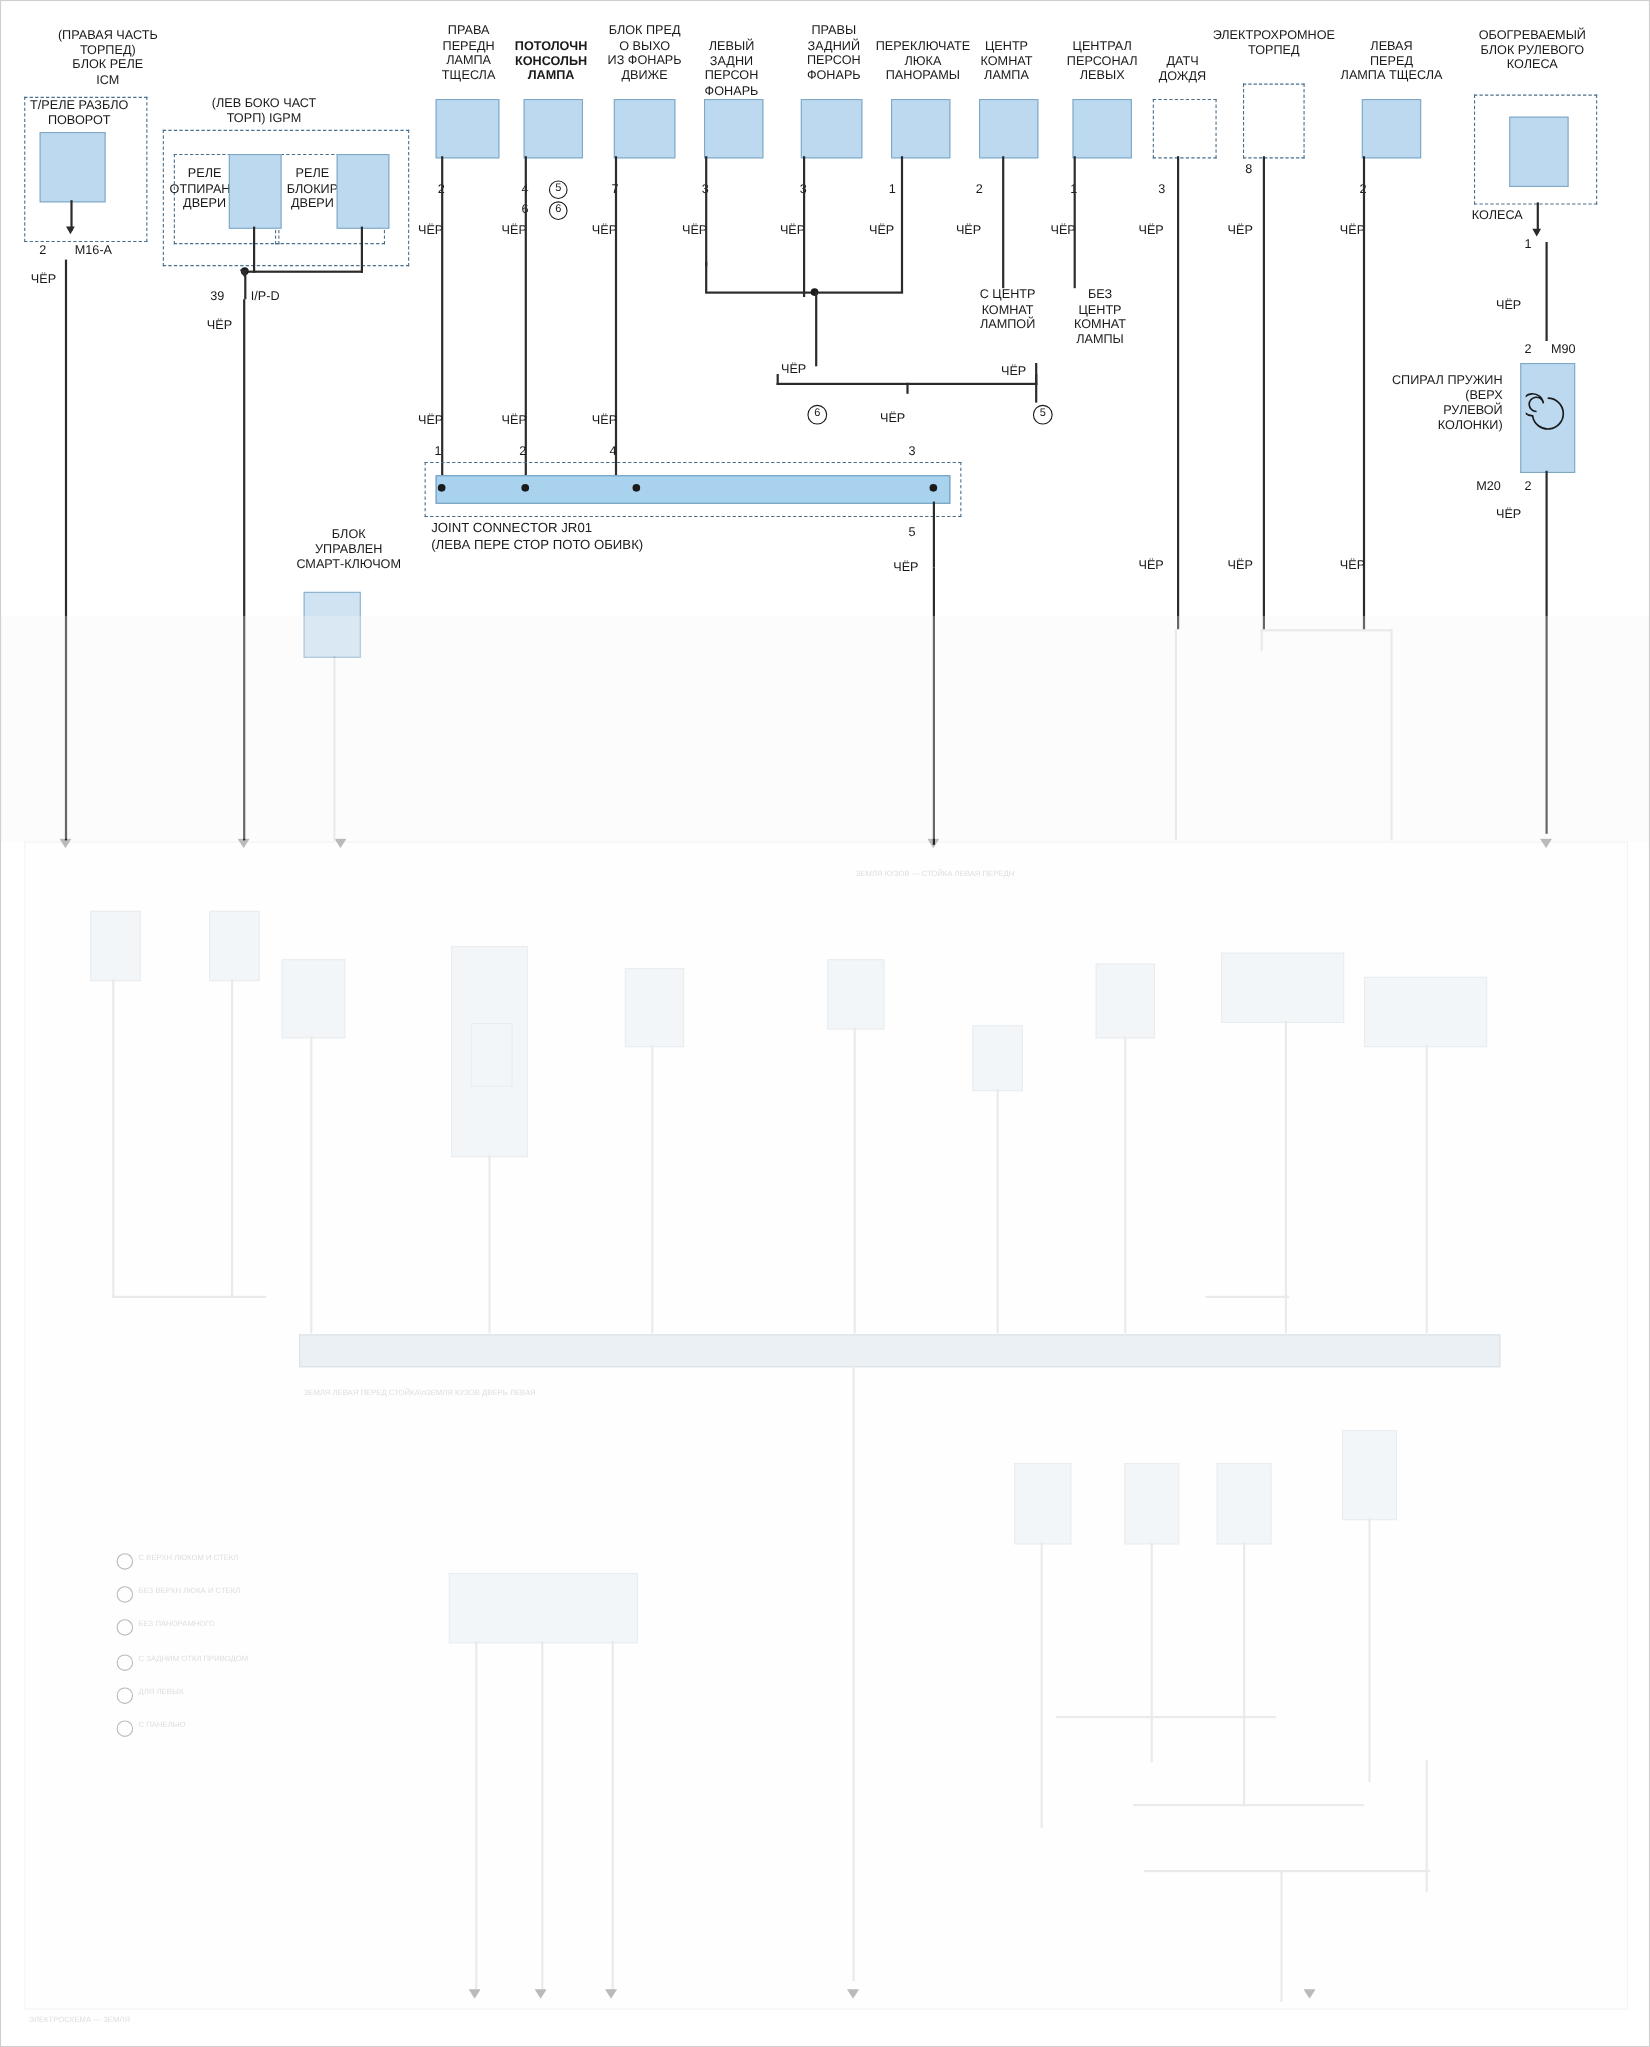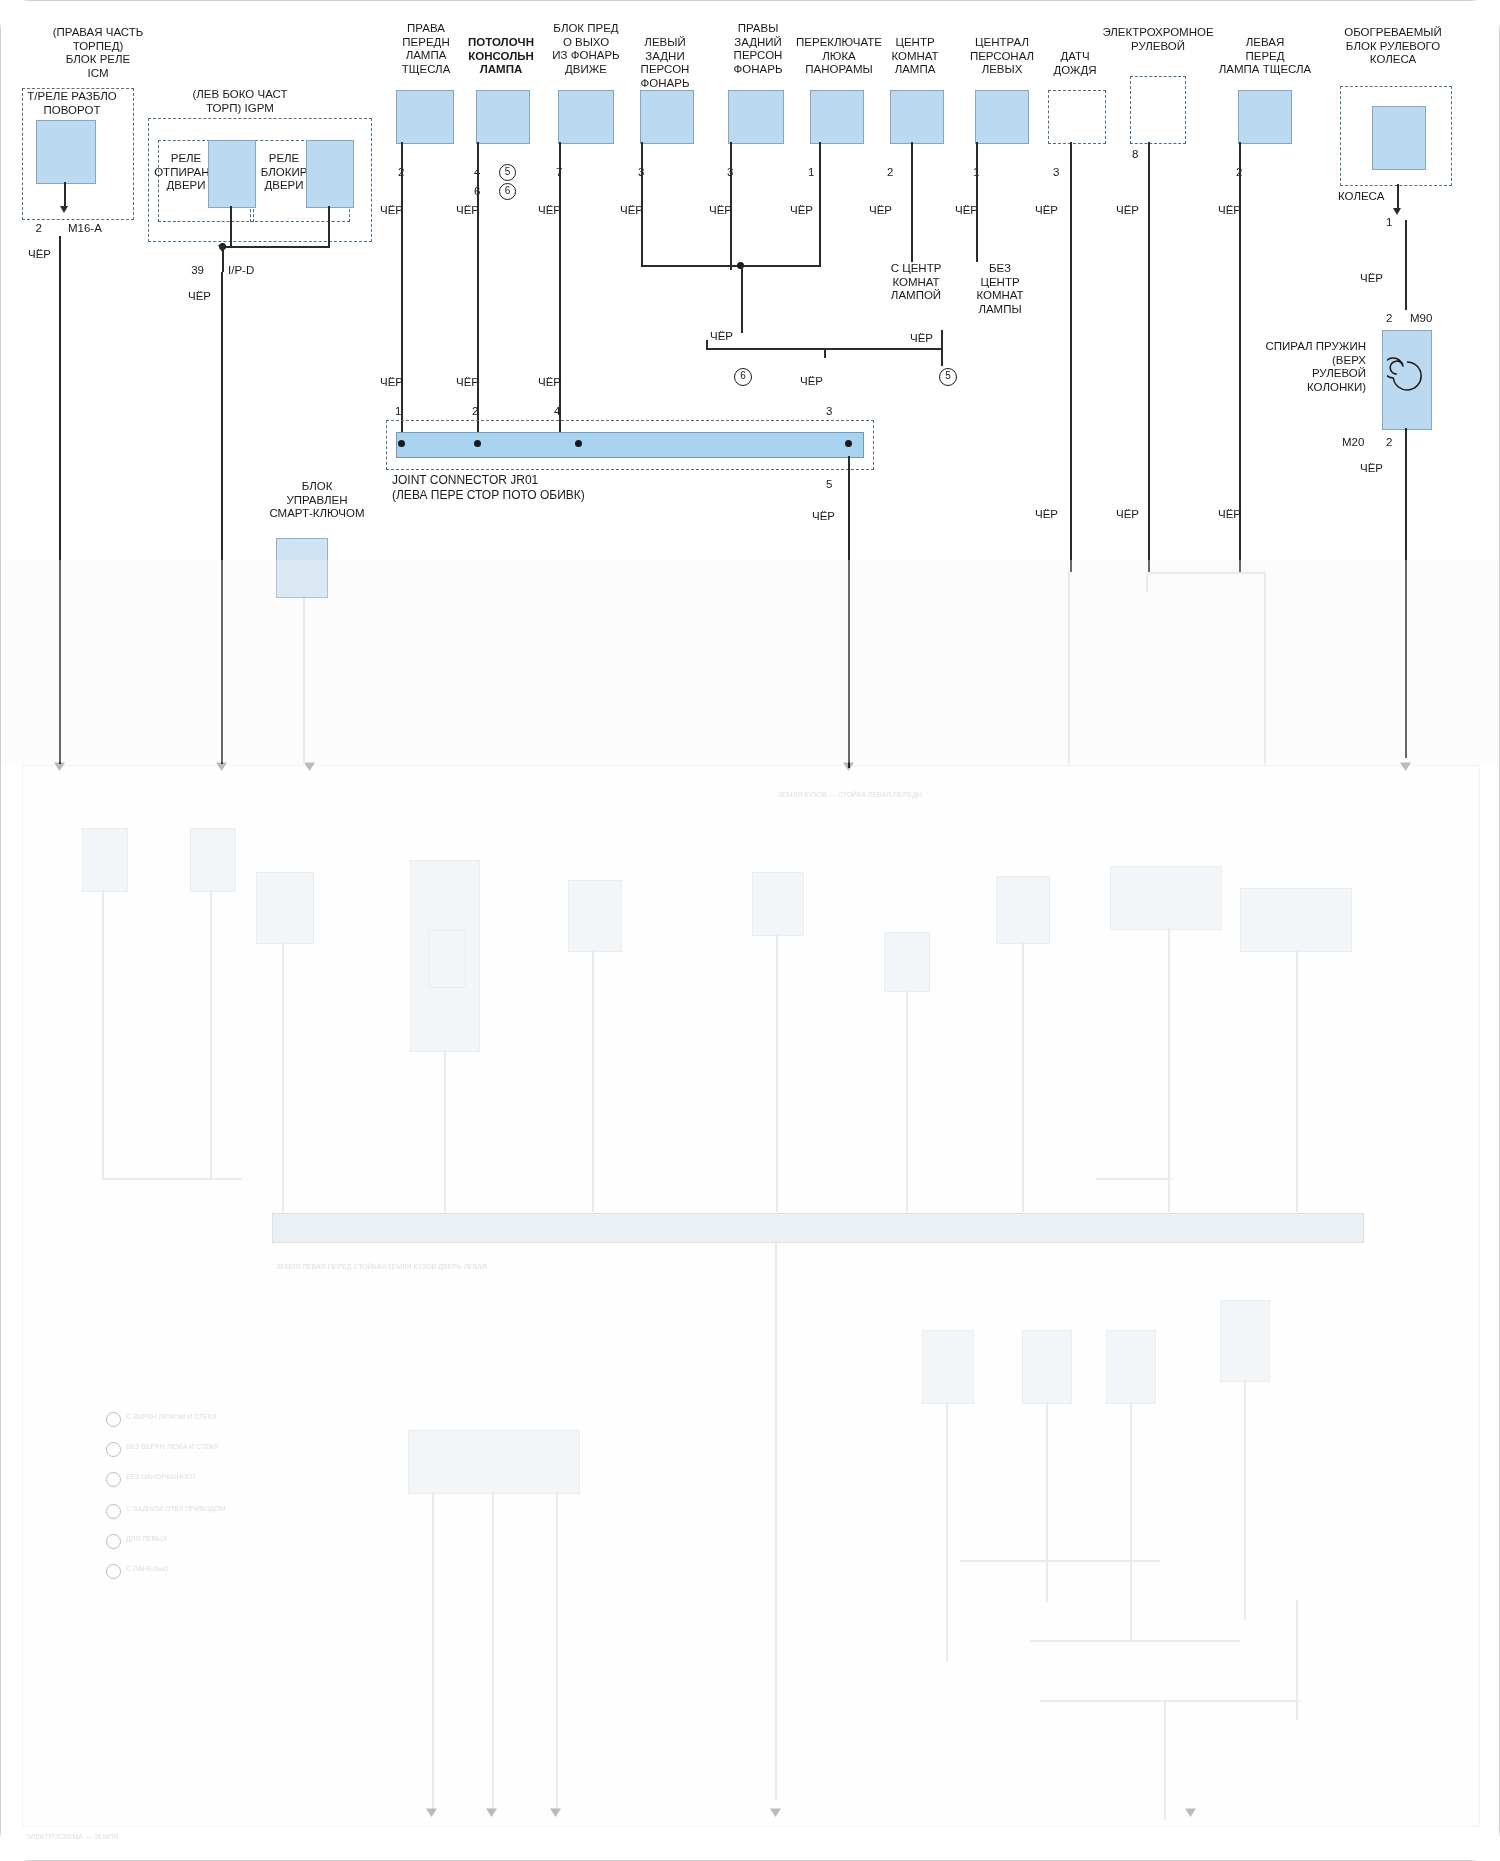--- a/index.html
+++ b/index.html
@@ -1,17 +1,17 @@
 <!DOCTYPE html>
 <html><head>
 <meta charset="utf-8">
 <style>
   html,body{margin:0;padding:0;background:#ffffff;}
   body{font-family:"Liberation Sans", sans-serif;}
-  #page{position:relative;width:1500px;height:1861px;background:#ffffff;overflow:hidden;border-radius:31px;}
+  #page{position:relative;width:1500px;height:1861px;background:#ffffff;overflow:hidden;}
 
   
   .lbl{position:absolute;font-size:11.5px;line-height:13.5px;color:#1a1a1a;text-align:center;white-space:pre-line;}
   .lbl.l{text-align:left;}
   .lbl.r{text-align:right;}
   .box{position:absolute;background:#bcd9ef;border:1px solid #7fa8c6;}
   .box2{position:absolute;background:#cfe3f3;border:1px solid #89b0cd;}
   .dash{position:absolute;border:1px dashed #4a6f8c;}
   .vline{position:absolute;width:1.6px;background:#2b2b2b;}
   .hline{position:absolute;height:1.6px;background:#2b2b2b;}
@@ -196,21 +196,21 @@
 
   <div class="lbl" style="left:1040px;top:50px;width:70px;">ДАТЧ
 ДОЖДЯ</div>
   <div class="dash" style="left:1048px;top:90px;width:56px;height:52px;"></div>
   <div class="lbl l" style="left:1053px;top:166px;width:24px;">3</div>
   <div class="lbl l" style="left:1035px;top:204px;width:50px;">ЧЁР</div>
   <div class="vline" style="left:1070px;top:142px;height:430px;"></div>
   <div class="lbl l" style="left:1035px;top:508px;width:50px;">ЧЁР</div>
 
   <div class="lbl" style="left:1090px;top:26px;width:136px;">ЭЛЕКТРОХРОМНОЕ
-РУЛЕВОЙ</div>
+ТОРПЕД</div>
   <div class="dash" style="left:1130px;top:76px;width:54px;height:66px;"></div>
   <div class="lbl l" style="left:1132px;top:148px;width:24px;">8</div>
   <div class="lbl l" style="left:1116px;top:204px;width:50px;">ЧЁР</div>
   <div class="vline" style="left:1148px;top:142px;height:430px;"></div>
   <div class="lbl l" style="left:1116px;top:508px;width:50px;">ЧЁР</div>
 
   <div class="lbl" style="left:1218px;top:36px;width:94px;">ЛЕВАЯ
 ПЕРЕД
 ЛАМПА ТЩЕСЛА</div>
   <div class="box" style="left:1238px;top:90px;width:52px;height:52px;"></div>

